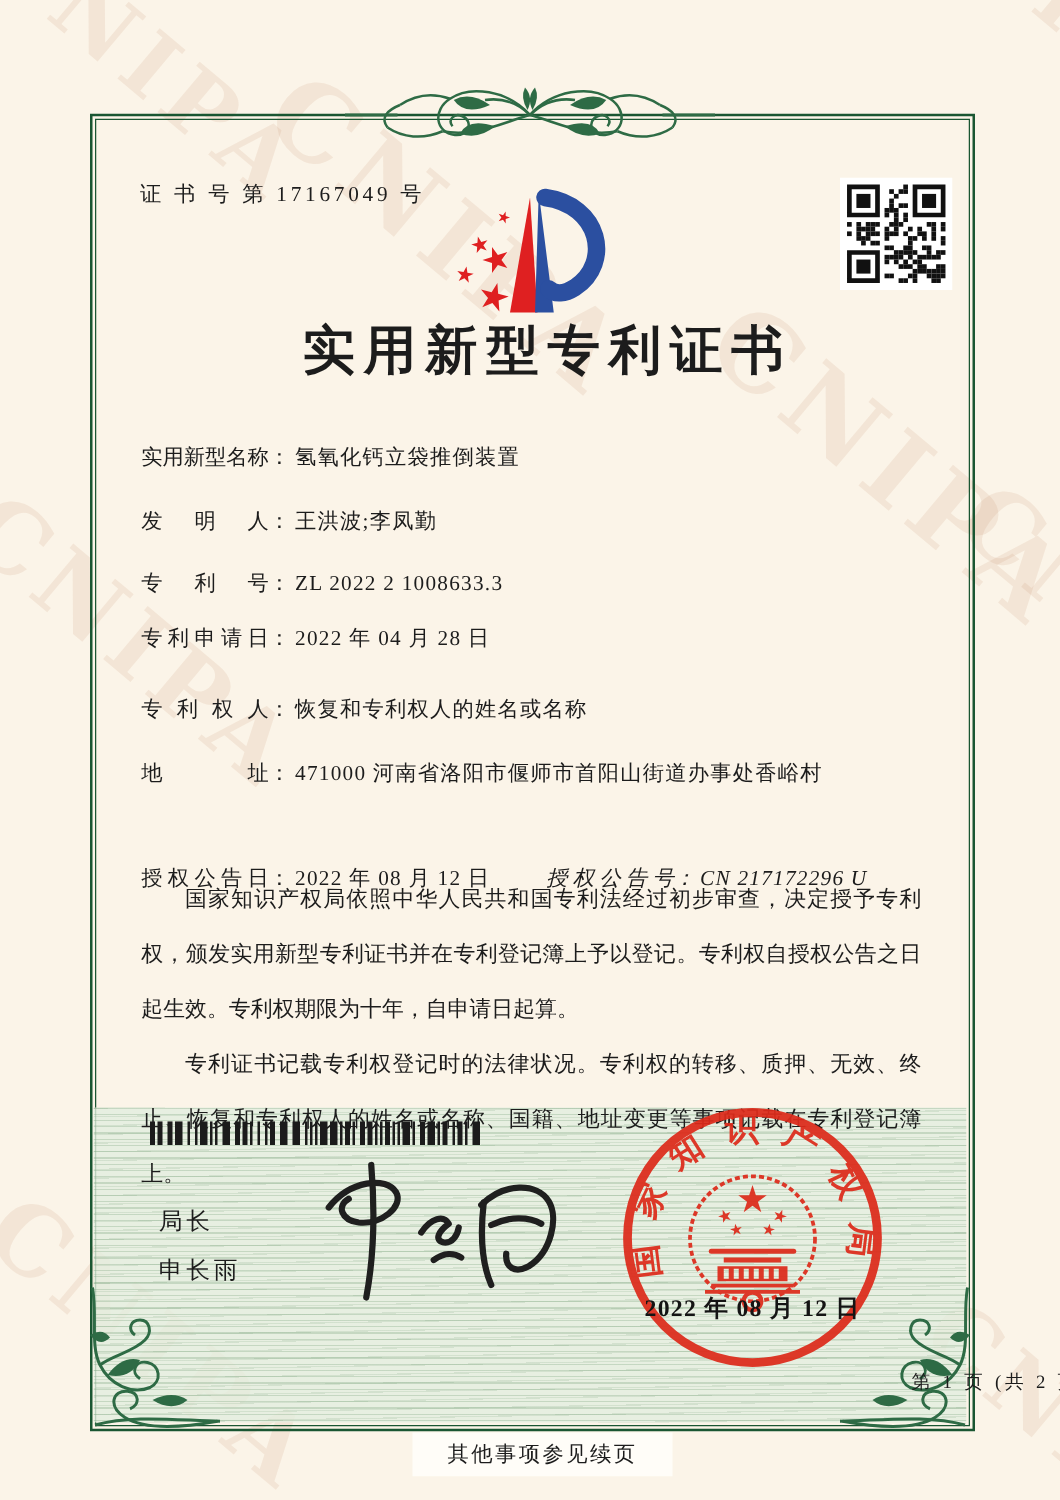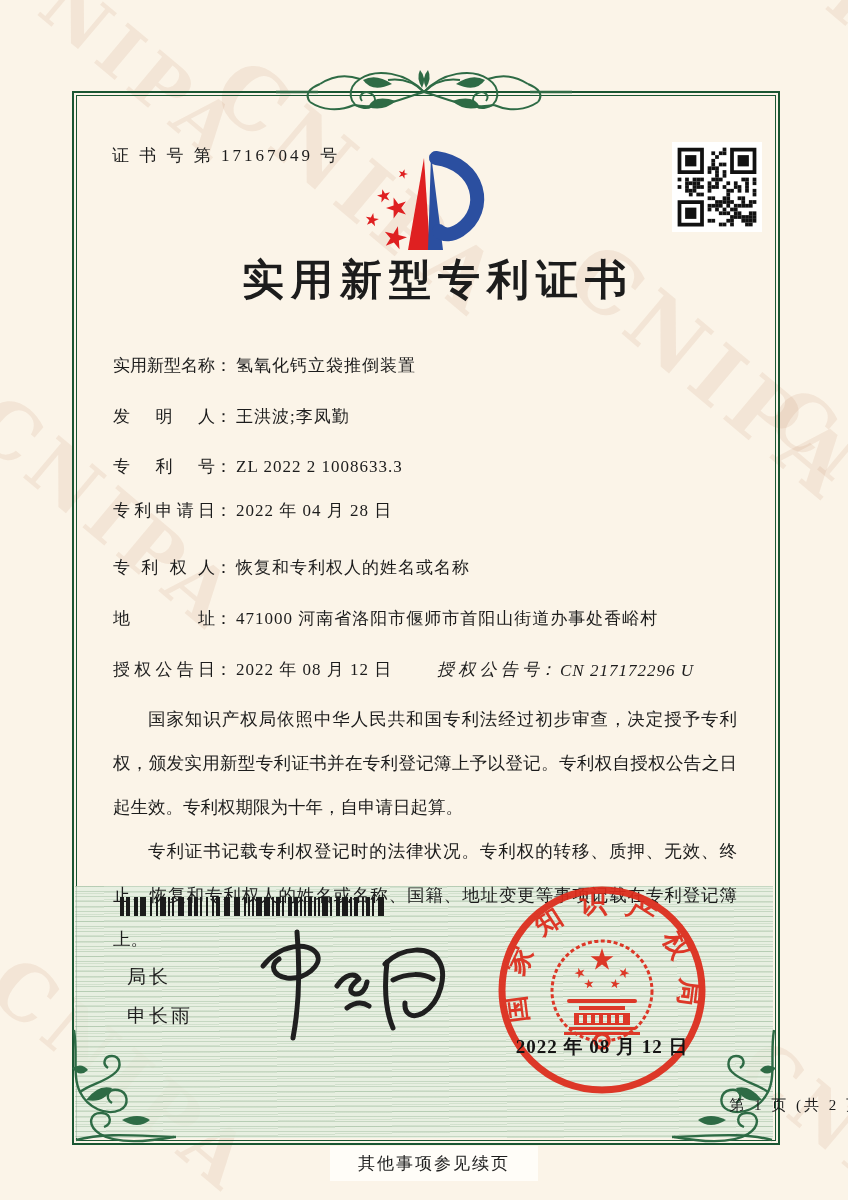--- a/index.html
+++ b/index.html
@@ -32,21 +32,21 @@
   .qr{position:absolute;left:672px;top:142px;width:90px;height:90px;z-index:2;}
 
   .title{position:absolute;left:72px;top:252px;width:704px;text-align:center;
          font-size:42px;font-weight:bold;letter-spacing:7px;z-index:2;padding-left:14px;}
 
   .field-row{position:absolute;left:113px;width:630px;font-size:17px;z-index:2;
              display:flex;align-items:baseline;white-space:nowrap;}
   .field-label{display:inline-block;width:102px;text-align:justify;text-align-last:justify;}
   .colon{margin:0 4px 0 0;}
   .field-value{letter-spacing:1px;}
-  .field-group{display:flex;align-items:flex-end;white-space:nowrap;}
+  .field-group{display:flex;align-items:center;white-space:nowrap;margin-top:33px;}
   .fg2{position:absolute;left:324px;top:0;font-style:italic;}
 
   .paras{position:absolute;left:113px;top:697px;width:624px;font-size:17.5px;
          line-height:44px;text-align:justify;z-index:2;}
   .paras p{margin:0;text-indent:2em;}
 
   .barcode{position:absolute;left:120px;top:897px;width:268px;height:19px;z-index:2;}
   .barcode rect{fill:#1b1b1b;}
 
   .director{position:absolute;left:127px;top:964px;font-size:19px;letter-spacing:3px;z-index:2;}

